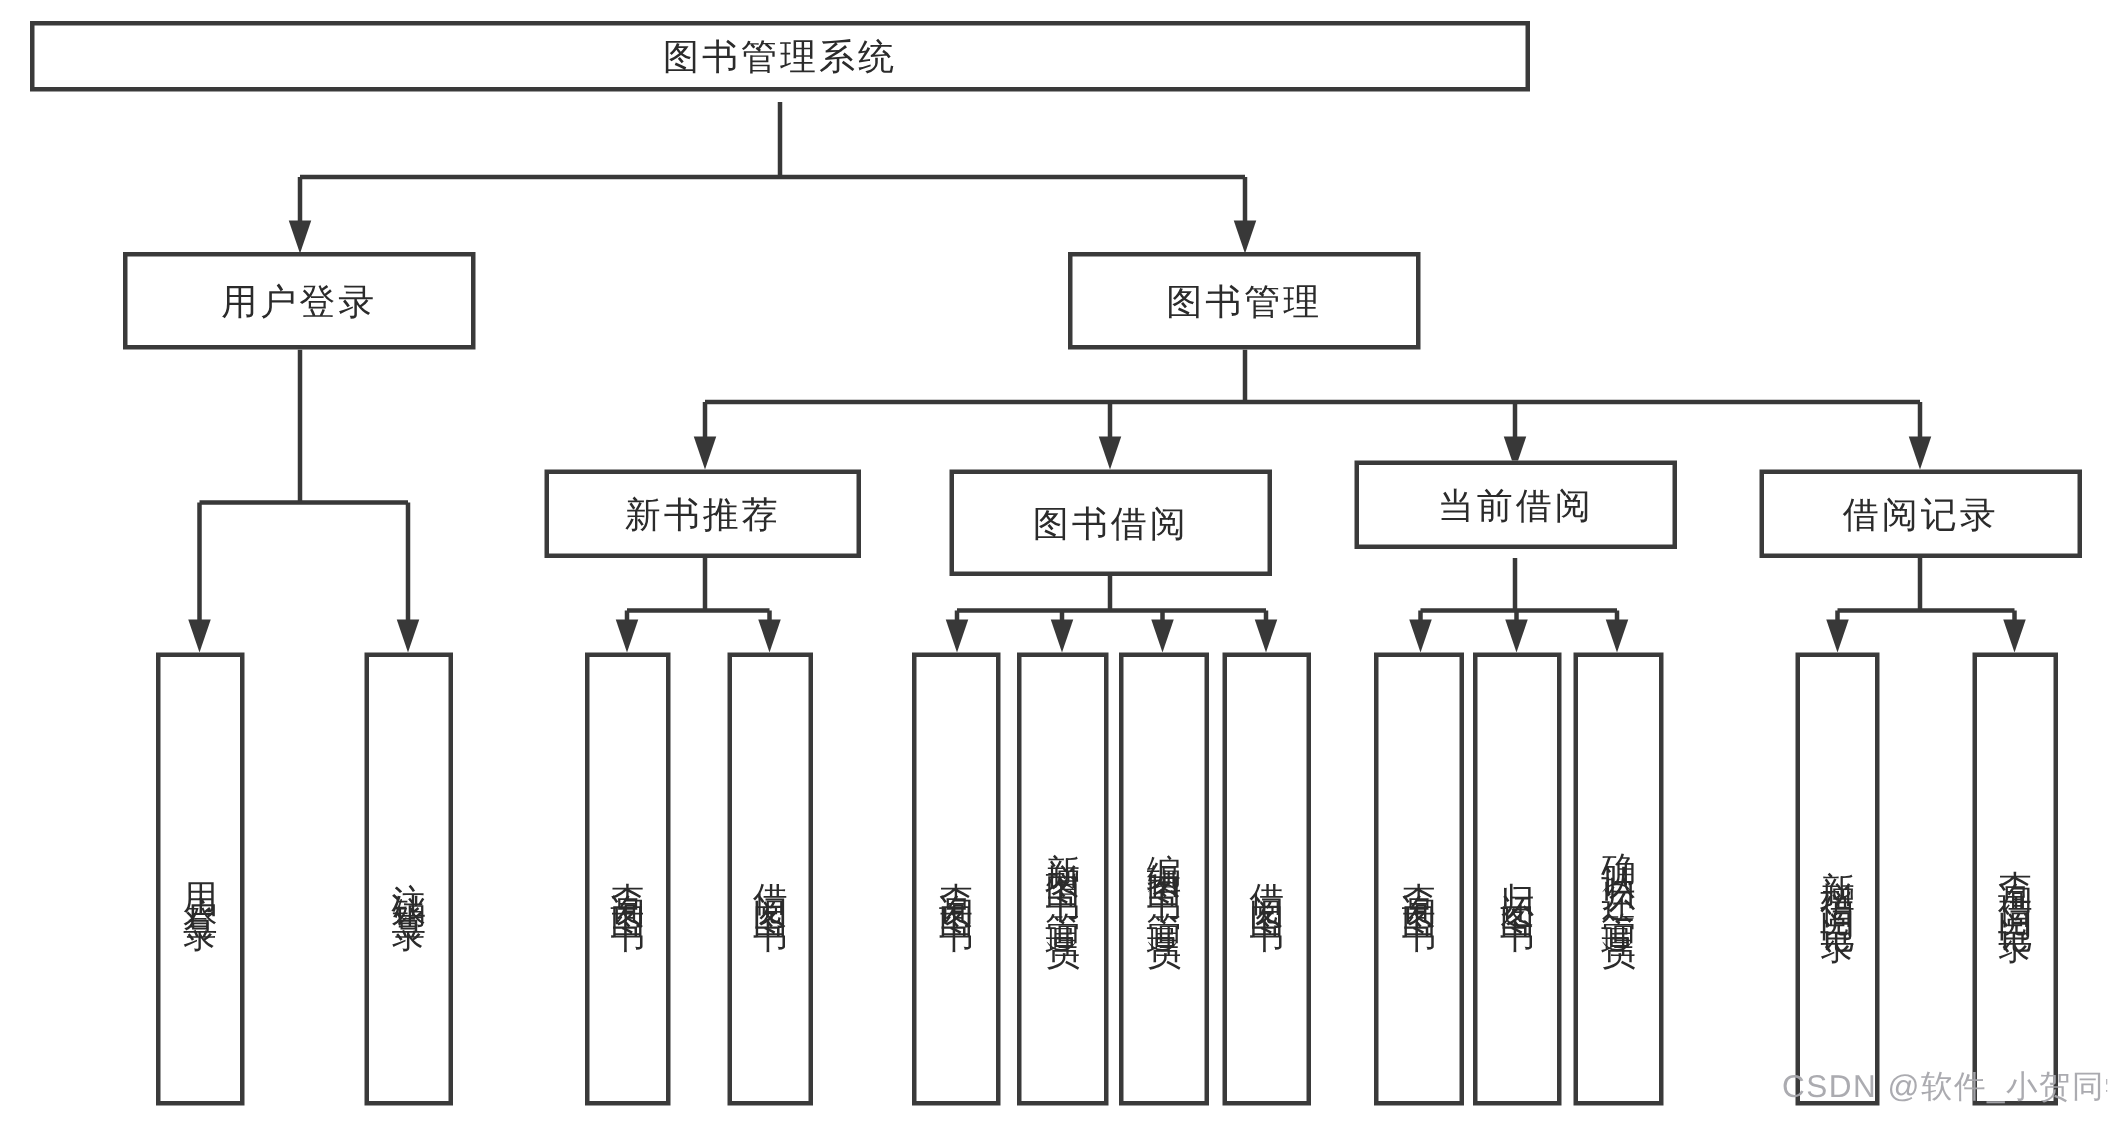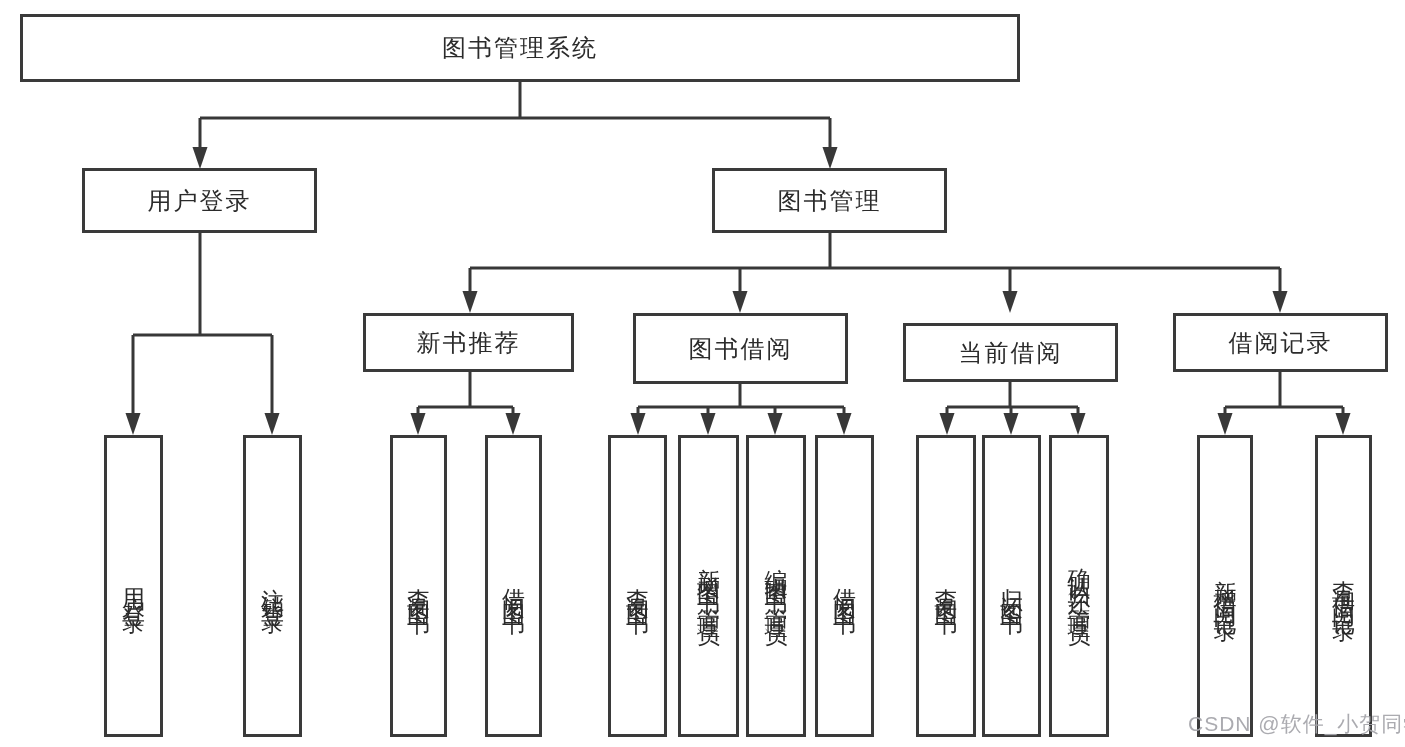--- a/index.html
+++ b/index.html
@@ -74,28 +74,28 @@
       <polygon points="767.5,413 782.5,413 775,435"></polygon>
       <polygon points="836.5,413 851.5,413 844,435"></polygon>
       <polygon points="939.5,413 954.5,413 947,435"></polygon>
       <polygon points="1003.5,413 1018.5,413 1011,435"></polygon>
       <polygon points="1070.5,413 1085.5,413 1078,435"></polygon>
       <polygon points="1217.5,413 1232.5,413 1225,435"></polygon>
       <polygon points="1335.5,413 1350.5,413 1343,435"></polygon>
     </g>
   </svg>
 
-  <div class="node h-node root-node" style="left:20px;top:14px;width:1000px;height:68px;">图书管理系统</div>
+  <div class="node h-node root-node" style="left:20px;top:14px;width:1000px;height:47px;">图书管理系统</div>
 
   <div class="node h-node" style="left:82px;top:168px;width:235px;height:65px;">用户登录</div>
   <div class="node h-node" style="left:712px;top:168px;width:235px;height:65px;text-align:right;">图书管理</div>
 
   <div class="node h-node" style="left:363px;top:313px;width:211px;height:59px;">新书推荐</div>
   <div class="node h-node" style="left:633px;top:313px;width:215px;height:71px;">图书借阅</div>
-  <div class="node h-node" style="left:903px;top:323px;width:215px;height:59px;">当前借阅</div>
+  <div class="node h-node" style="left:903px;top:307px;width:215px;height:59px;">当前借阅</div>
   <div class="node h-node" style="left:1173px;top:313px;width:215px;height:59px;">借阅记录</div>
 
   <div class="node v-node" style="left:104px;top:435px;width:59px;height:302px;">用户登录</div>
   <div class="node v-node" style="left:243px;top:435px;width:59px;height:302px;">注销登录</div>
 
   <div class="node v-node" style="left:390px;top:435px;width:57px;height:302px;">查询图书</div>
   <div class="node v-node" style="left:485px;top:435px;width:57px;height:302px;">借阅图书</div>
 
   <div class="node v-node" style="left:608px;top:435px;width:59px;height:302px;">查询图书</div>
   <div class="node v-node" style="left:678px;top:435px;width:61px;height:302px;">新增图书（管理员）</div>

